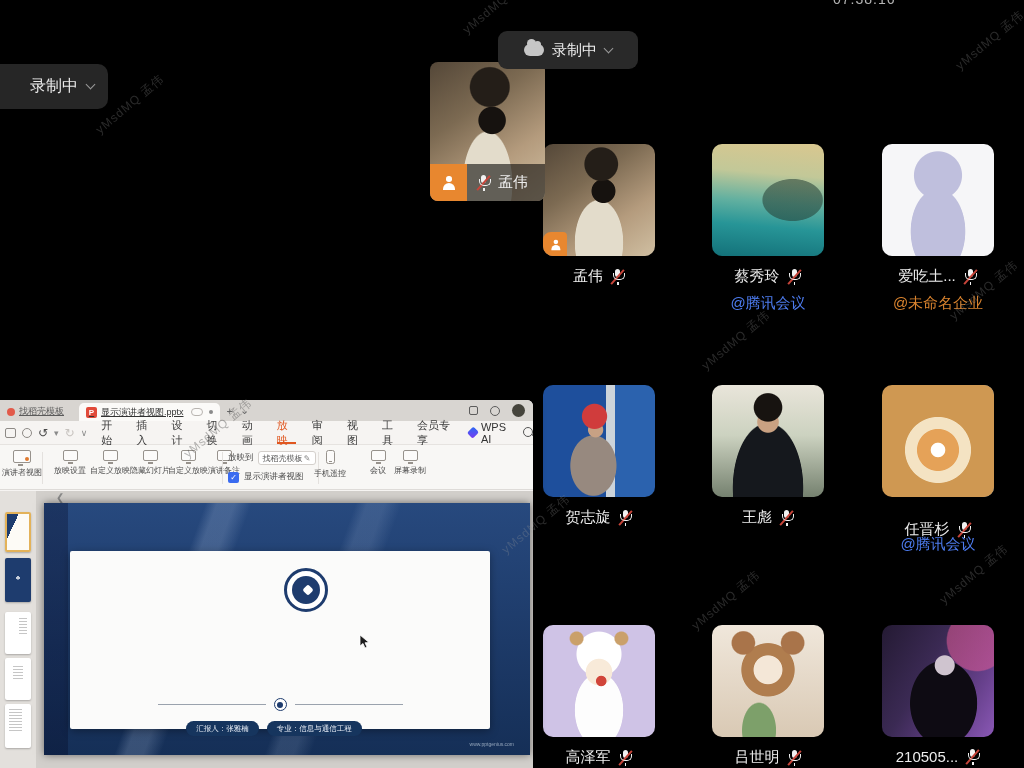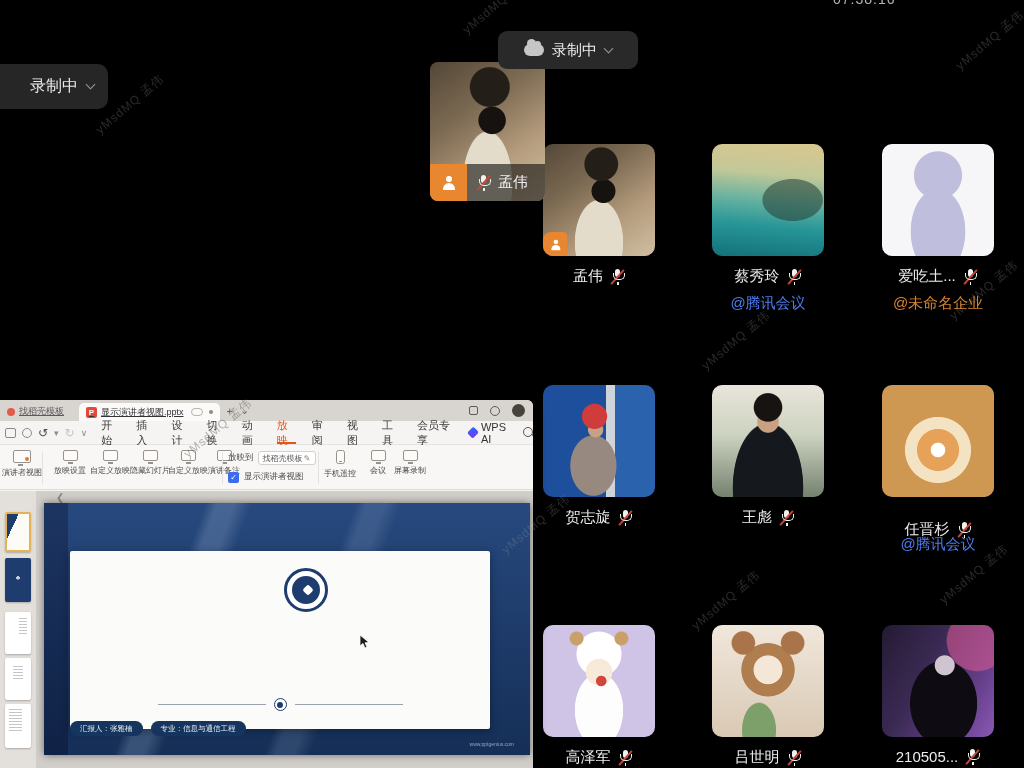--- a/index.html
+++ b/index.html
@@ -186,21 +186,21 @@
             background:#fff; border:3px solid #1e3c6e; }
   .emblem::after { content:""; position:absolute; inset:5px; border-radius:50%; background:#1e3c6e; }
   .emblem::before { content:""; position:absolute; left:17px; top:15px; width:8px; height:8px; background:#fff;
             border-radius:2px; transform:rotate(45deg); z-index:1; }
   .stitle { position:absolute; left:0; right:0; top:95px; text-align:center; font-size:24px; font-weight:bold;
             letter-spacing:3px; color:#2b2f36; }
   .sdiv { position:absolute; left:0; right:0; top:147px; display:flex; align-items:center; justify-content:center; gap:8px; }
   .sdiv .line { width:108px; height:1px; background:#9aa2ad; }
   .emb-s { width:13px; height:13px; border-radius:50%; border:1.5px solid #1e3c6e; background:#fff; position:relative; }
   .emb-s::after { content:""; position:absolute; inset:2.5px; background:#1e3c6e; border-radius:50%; }
-  .sbadges { position:absolute; left:0; right:12px; top:170px; display:flex; justify-content:flex-start; gap:8px;font-family:Liberation Serif, serif; }
+  .sbadges { position:absolute; left:0; right:12px; top:170px; display:flex; justify-content:center; gap:8px;font-family:Liberation Serif, serif; }
   .spill { height:15px; line-height:15px; border-radius:8px; background:#16355e; color:#e9eef6; font-size:7.5px; padding:0 10px; }
   .surl { position:absolute; right:16px; bottom:8px; font-size:5px; color:#93a5bb; }
   .cursor { position:absolute; left:289px; top:83px; z-index:5; }
 </style>
 </head>
 <body>
 
 <div id="screen">
 
   <div class="timer">07:38:16</div>
@@ -411,21 +411,21 @@
         <span class="ddbox">
           <span>找稻壳模板</span>
           <span class="pen">✎</span>
         </span>
       </div>
       <div class="cbrow">
         <span class="cb"></span>
         <span>显示演讲者视图</span>
       </div>
       <div class="sep" style="left:318px"></div>
-      <div class="rbtn" style="left:318px">
+      <div class="rbtn" style="left:308px">
         <span class="ric phone"></span>
         <span>手机遥控</span>
       </div>
       <div class="rbtn" style="left:356px">
         <span class="ric"></span>
         <span>会议</span>
       </div>
       <div class="rbtn" style="left:388px">
         <span class="ric"></span>
         <span>屏幕录制</span>

